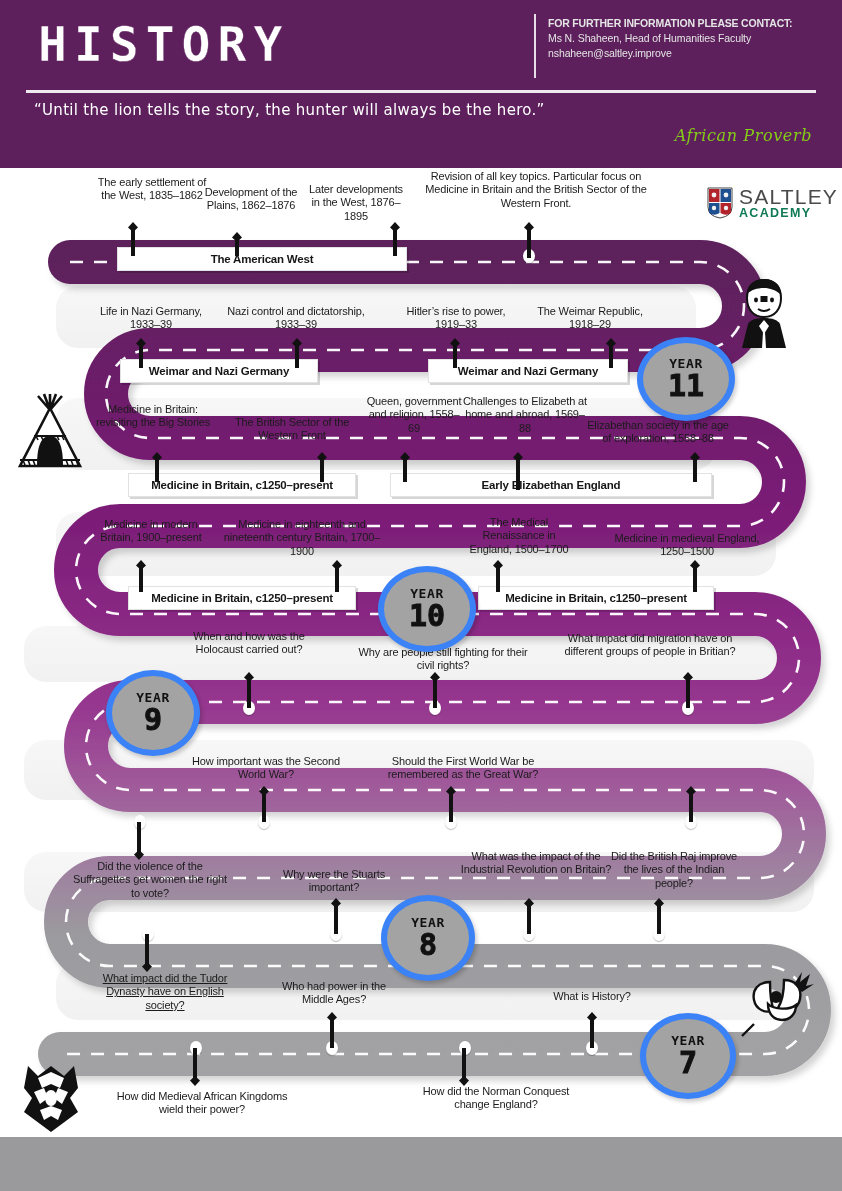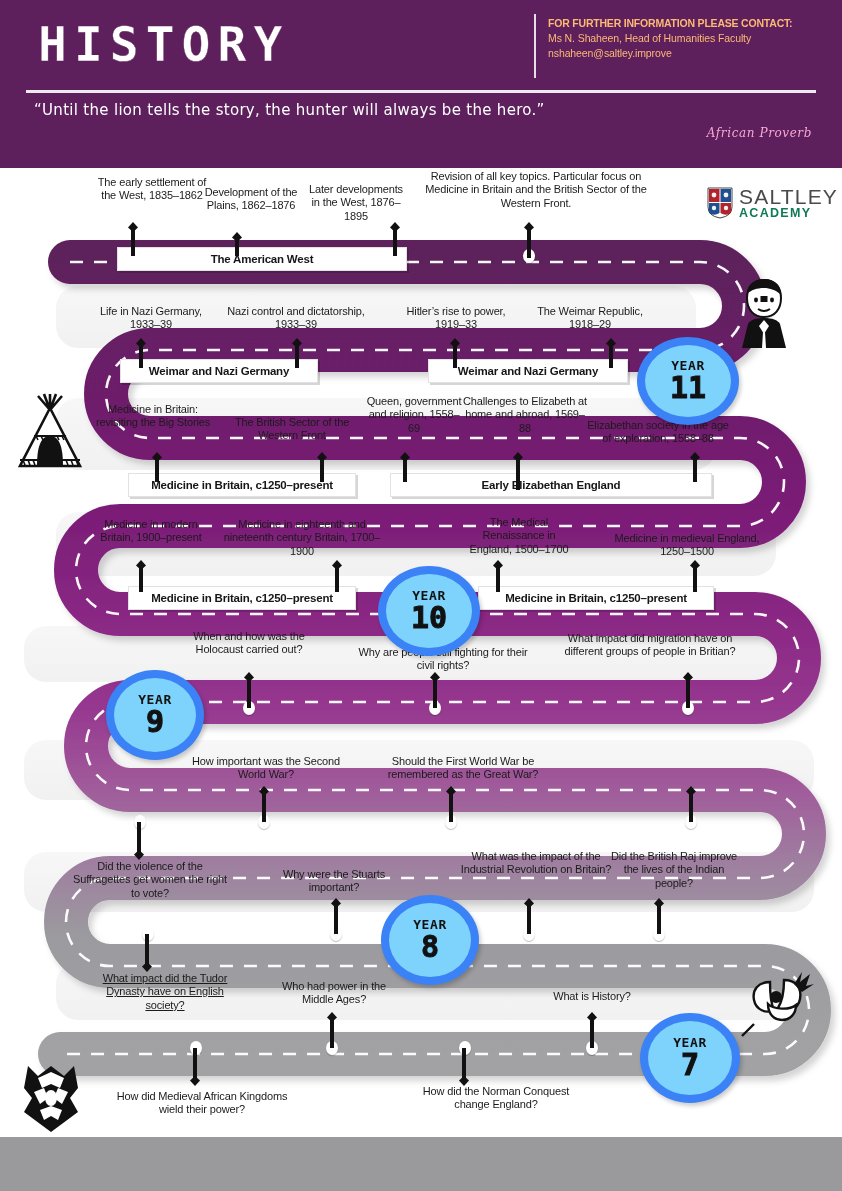--- a/index.html
+++ b/index.html
@@ -11,30 +11,30 @@
 
   
   .header{position:absolute;left:0;top:0;width:842px;height:168px;background:#5d205c;}
   .header-title{
     position:absolute;left:38px;top:16px;
     font-family:"DejaVu Sans Mono","Liberation Mono",monospace;
     font-weight:bold;font-size:48px;letter-spacing:7px;color:#ffffff;
     -webkit-text-stroke:0.4px #5d205c;
   }
   .contact-rule{position:absolute;left:534px;top:14px;width:2px;height:64px;background:#ffffff;opacity:.85;}
-  .contact{position:absolute;left:548px;top:16px;width:290px;color:#fdba74;}
+  .contact{position:absolute;left:548px;top:16px;width:290px;color:#e5e5e5;}
   .contact-head{font-size:10.5px;font-weight:bold;letter-spacing:-0.2px;line-height:15px;}
   .contact-line{font-size:10.5px;line-height:15px;letter-spacing:-0.1px;}
   .header-hr{position:absolute;left:26px;top:90px;width:790px;height:3px;background:#efeaef;}
   .quote{
     position:absolute;left:34px;top:101px;color:#ffffff;font-size:15px;
     font-family:"DejaVu Sans","Liberation Sans",sans-serif;letter-spacing:.3px;
   }
   .proverb{
-    position:absolute;right:30px;top:126px;color:#f9a8d4;font-size:12px;
+    position:absolute;right:30px;top:126px;color:#84cc16;font-size:16px;
     font-family:"DejaVu Serif","Liberation Serif",serif;font-style:italic;letter-spacing:.6px;
   }
 
   
   .footer-bar{position:absolute;left:0;top:1137px;width:842px;height:54px;background:#9a9a9d;}
 
   
   #track{position:absolute;left:0;top:150px;width:842px;height:990px;}
 
   
@@ -67,21 +67,21 @@
   .pin.down .stem{top:0;}
 
   
   .dot{
     position:absolute;width:12px;height:14px;border-radius:50%;
     background:#ffffff;box-shadow:0 1px 1px rgba(0,0,0,.25);z-index:6;
   }
 
   
   .year{
-    position:absolute;border-radius:50%;background:#7dd3fc;border:8px solid #3b82f6;
+    position:absolute;border-radius:50%;background:#a3a3a3;border:6px solid #3b82f6;
     display:flex;flex-direction:column;align-items:center;justify-content:center;
     z-index:10;box-shadow:2px 3px 4px rgba(0,0,0,.2);
   }
   .year .yr-word{
     font-size:13px;font-weight:bold;letter-spacing:.6px;color:#111;
     font-family:"DejaVu Sans Mono","Liberation Mono",monospace;line-height:14px;
   }
   .year .yr-num{
     font-size:30px;font-weight:bold;color:#111;line-height:30px;
     font-family:"DejaVu Sans Mono","Liberation Mono",monospace;

